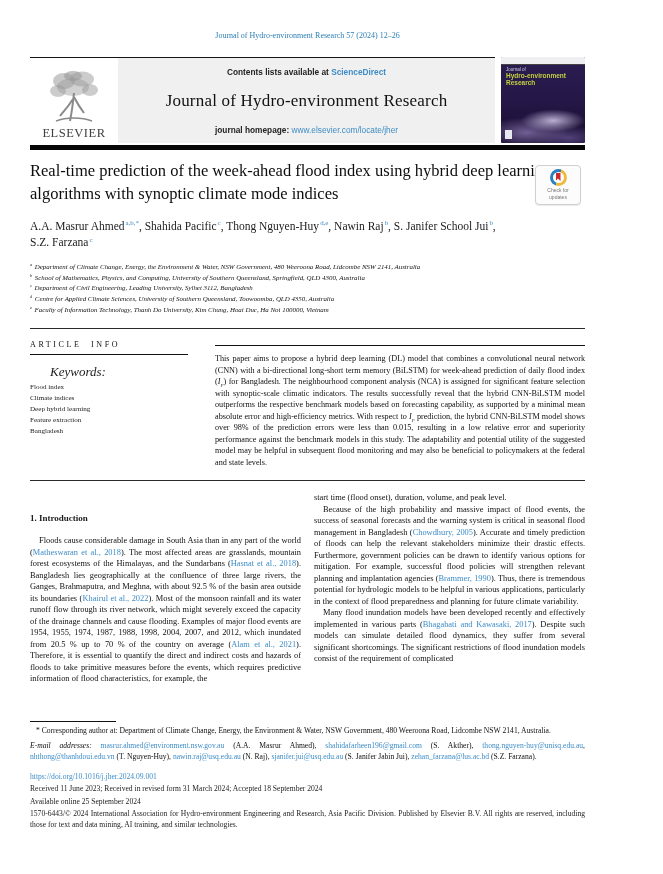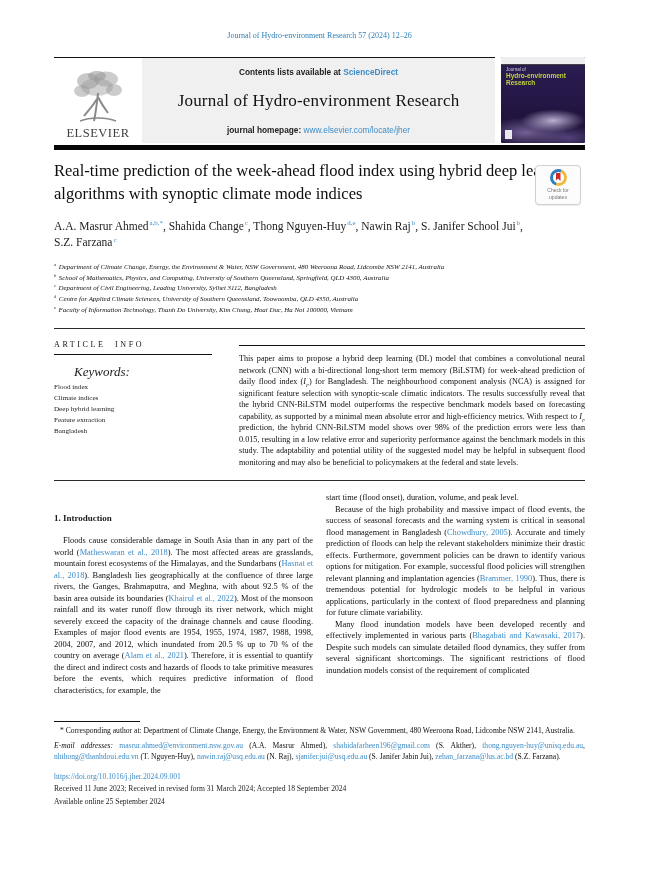--- a/index.html
+++ b/index.html
@@ -1,17 +1,17 @@
 <!DOCTYPE html>
 <html><head>
 <meta charset="utf-8">
 <style>
   html,body{margin:0;padding:0;background:#ffffff;}
   .page{position:relative;width:608px;height:874px;background:#fff;overflow:hidden;
-        font-family:"Liberation Serif","DejaVu Serif",serif;color:#1c1c1c;box-sizing:border-box;padding-left:24px;}
+        font-family:"Liberation Serif","DejaVu Serif",serif;color:#1c1c1c;box-sizing:border-box;}
   .edge{position:absolute;left:655px;top:0;width:1px;height:874px;background:#c7c0d2;}
   .content{padding:0 23px 0 30px;}
   .link{color:#3e8cc6;text-decoration:none;cursor:pointer;}
   .it{font-style:italic;}
   .sup{font-size:60%;vertical-align:super;line-height:0;margin-left:1px;}
   .sub{font-size:60%;vertical-align:sub;line-height:0;}
   .authors .sup{color:#3e8cc6;}
 
   .citation{margin-top:31px;text-align:center;font-size:8px;color:#2d7fb5;}
 
@@ -122,21 +122,21 @@
           <div class="cv2">Research</div>
         </div>
         <div class="cover-logo"></div>
       </div>
     </div>
     <div class="thickbar"></div>
 
 
     <h1 class="title">Real-time prediction of the week-ahead flood index using hybrid deep learning algorithms with synoptic climate mode indices</h1>
 
-    <div class="authors"><span>A.A. Masrur Ahmed</span><span class="sup">a,b,*</span><span>, Shahida Change</span><span class="sup">c</span><span>, Thong Nguyen-Huy</span><span class="sup">d,e</span><span>, Nawin Raj</span><span class="sup">b</span><span>, S. Janifer School Jui</span><span class="sup">b</span><span>, S.Z. Farzana</span><span class="sup">c</span></div>
+    <div class="authors"><span>A.A. Masrur Ahmed</span><span class="sup">a,b,*</span><span>, Shahida Pacific</span><span class="sup">c</span><span>, Thong Nguyen-Huy</span><span class="sup">d,e</span><span>, Nawin Raj</span><span class="sup">b</span><span>, S. Janifer School Jui</span><span class="sup">b</span><span>, S.Z. Farzana</span><span class="sup">c</span></div>
 
     <div class="affils">
       <div class="affil"><span class="asup">a</span> <span>Department of Climate Change, Energy, the Environment &amp; Water, NSW Government, 480 Weeroona Road, Lidcombe NSW 2141, Australia</span></div>
       <div class="affil"><span class="asup">b</span> <span>School of Mathematics, Physics, and Computing, University of Southern Queensland, Springfield, QLD 4300, Australia</span></div>
       <div class="affil"><span class="asup">c</span> <span>Department of Civil Engineering, Leading University, Sylhet 3112, Bangladesh</span></div>
       <div class="affil"><span class="asup">d</span> <span>Centre for Applied Climate Sciences, University of Southern Queensland, Toowoomba, QLD 4350, Australia</span></div>
       <div class="affil"><span class="asup">e</span> <span>Faculty of Information Technology, Thanh Do University, Kim Chung, Hoai Duc, Ha Noi 100000, Vietnam</span></div>
     </div>
 
     <div class="rule"></div>
@@ -172,20 +172,21 @@
       </div>
     </div>
 
     <div class="footrule"></div>
     <div class="fn first">* Corresponding author at: Department of Climate Change, Energy, the Environment &amp; Water, NSW Government, 480 Weeroona Road, Lidcombe NSW 2141, Australia.</div>
     <div class="fn"><span class="it">E-mail addresses: </span><span><span class="link">masrur.ahmed@environment.nsw.gov.au</span><span> (A.A. Masrur Ahmed), </span><span class="link">shahidafarheen196@gmail.com</span><span> (S. Akther), </span><span class="link">thong.nguyen-huy@unisq.edu.au</span><span>, </span><span class="link">nhthong@thanhdoui.edu.vn</span><span> (T. Nguyen-Huy), </span><span class="link">nawin.raj@usq.edu.au</span><span> (N. Raj), </span><span class="link">sjanifer.jui@usq.edu.au</span><span> (S. Janifer Jabin Jui), </span><span class="link">zehan_farzana@lus.ac.bd</span><span> (S.Z. Farzana).</span></span></div>
 
     <a class="doi link">https://doi.org/10.1016/j.jher.2024.09.001</a>
     <div class="meta">Received 11 June 2023; Received in revised form 31 March 2024; Accepted 18 September 2024</div>
     <div class="meta">Available online 25 September 2024</div>
+    <div class="copyright">1570-6443/© 2024 International Association for Hydro-environment Engineering and Research, Asia Pacific Division. Published by Elsevier B.V. All rights are reserved, including those for text and data mining, AI training, and similar technologies.</div>
   </div>
 
   <div class="badge">
     <div class="badge-circle">
       <div class="badge-inner">
           <div class="badge-book"></div>
         </div>
     </div>
     <div class="badge-text">
       <span>Check for</span><br><span>updates</span>

